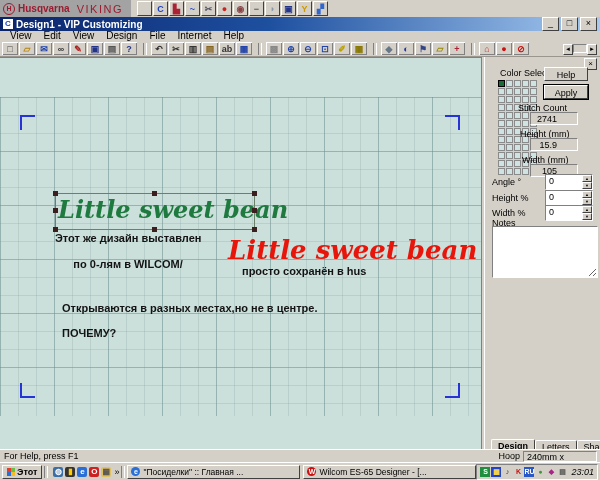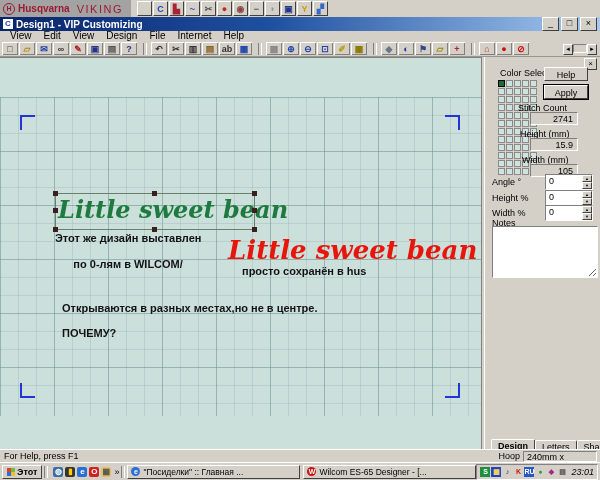--- a/index.html
+++ b/index.html
@@ -88,21 +88,21 @@
   #panel-close{right:3px;top:1px;width:11px;height:10px;font-size:8px;line-height:9px;
                text-align:center;cursor:pointer;}
   .p-label{font-size:9px;color:#000;}
   #swatches{left:13px;top:23px;display:grid;grid-template-columns:repeat(5,7px);
             grid-auto-rows:7px;gap:1px;}
   .swatch{width:7px;height:7px;border:1px solid #8a8a8a;box-sizing:border-box;
           background:#cfe3e0;cursor:pointer;}
   .p-btn{width:44px;height:14px;font-size:9px;text-align:center;line-height:12px;cursor:pointer;}
   #apply-btn{outline:1px solid #000;}
   .v-box{width:48px;height:13px;font-size:9px;line-height:12px;text-align:right;
-         padding-right:4px;box-sizing:border-box;}
+         padding-right:20px;box-sizing:border-box;}
   .spin{width:46px;height:14px;display:flex;}
   .spin .sp-v{flex:1;font-size:9px;line-height:12px;padding-left:3px;}
   .sp-btns{width:10px;display:flex;flex-direction:column;}
   .sp-b{flex:1;font-size:4px;line-height:5px;text-align:center;cursor:pointer;}
   #notes-area{left:7px;top:169px;width:100px;height:46px;}
   #tabs{left:6px;top:384px;display:flex;align-items:flex-end;height:13px;}
   .tab{border:1px solid;border-color:#fff #404040 #d4d0c8 #fff;background:#d4d0c8;
        border-radius:2px 2px 0 0;font-size:9px;padding:1px 6px 1px 6px;cursor:pointer;}
   .tab.active{font-weight:bold;position:relative;top:0px;padding-bottom:2px;}
 

